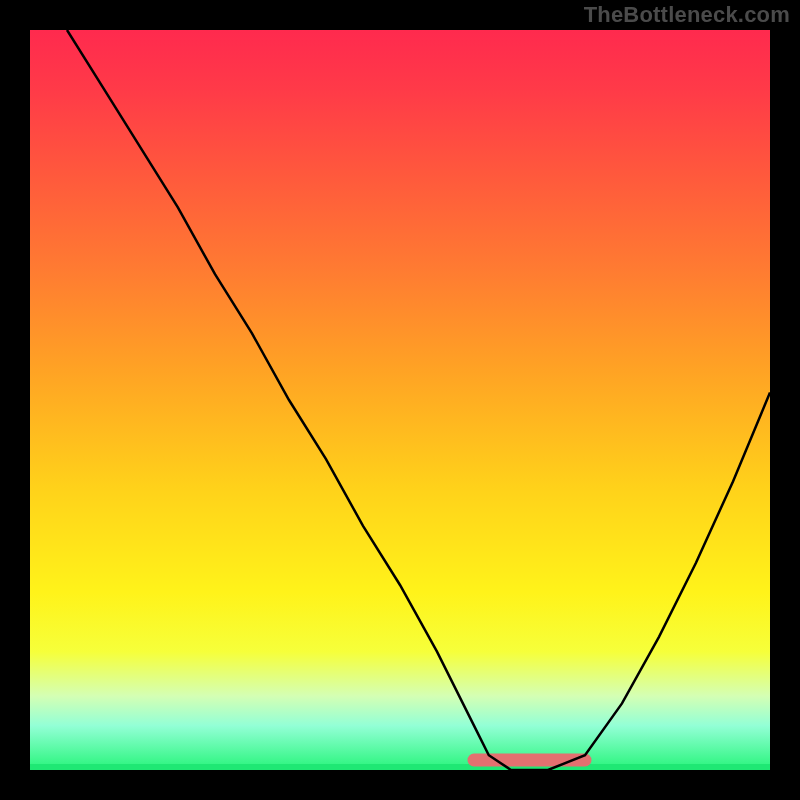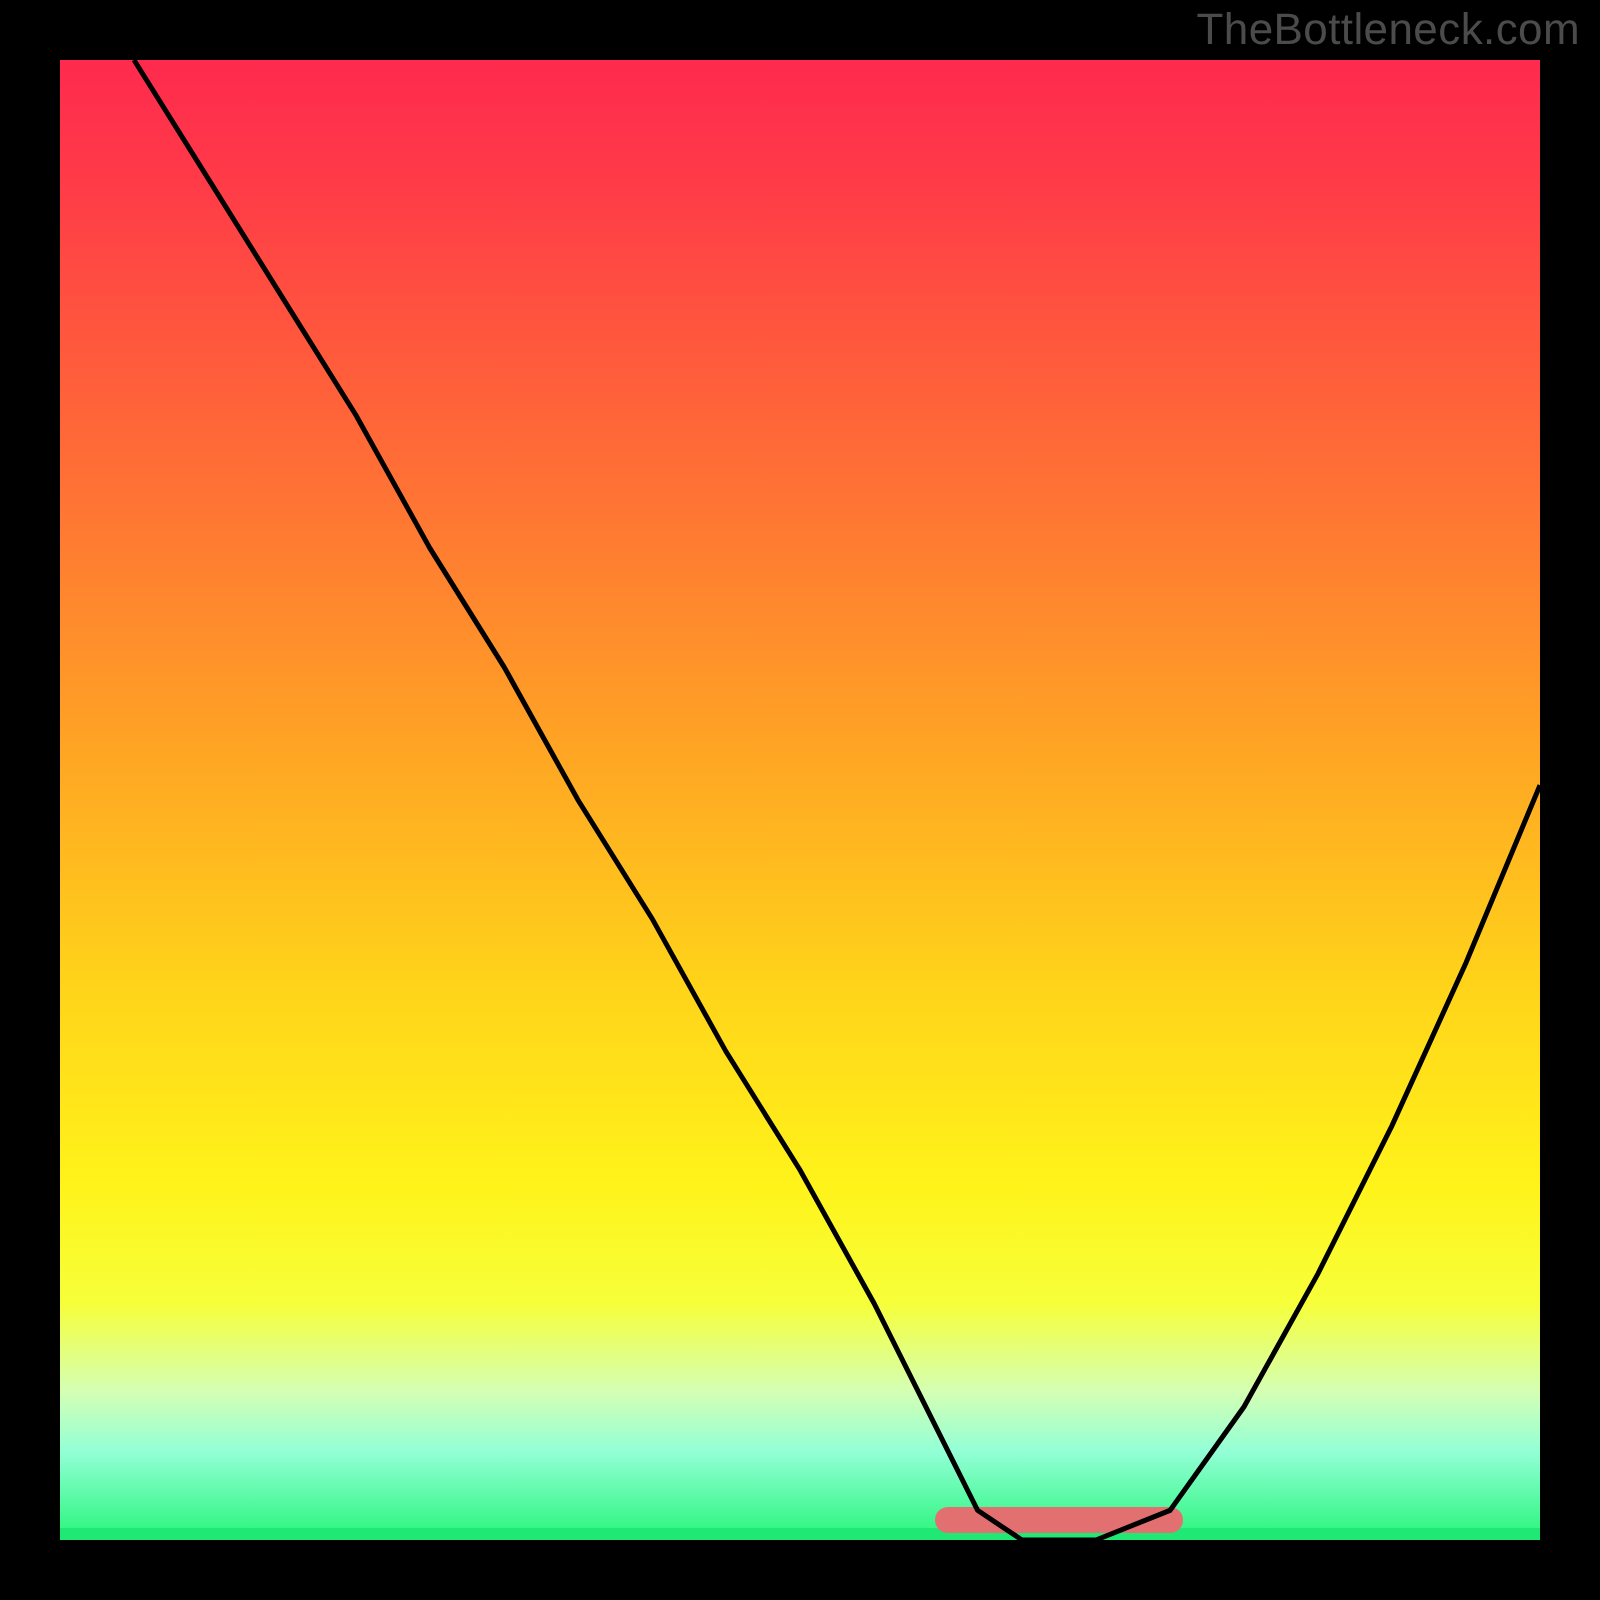--- a/index.html
+++ b/index.html
@@ -16,21 +16,21 @@
     width: 800px;
     height: 800px;
     background: #000;
   }
   .watermark {
     position: absolute;
     top: 2px;
     right: 10px;
     color: #4b4b4b;
     font-size: 22px;
-    font-weight: 400;
+    font-weight: 700;
     letter-spacing: 0.2px;
     z-index: 5;
   }
   .plot-area {
     position: absolute;
     left: 30px;
     top: 30px;
     width: 740px;
     height: 740px;
     overflow: hidden;

